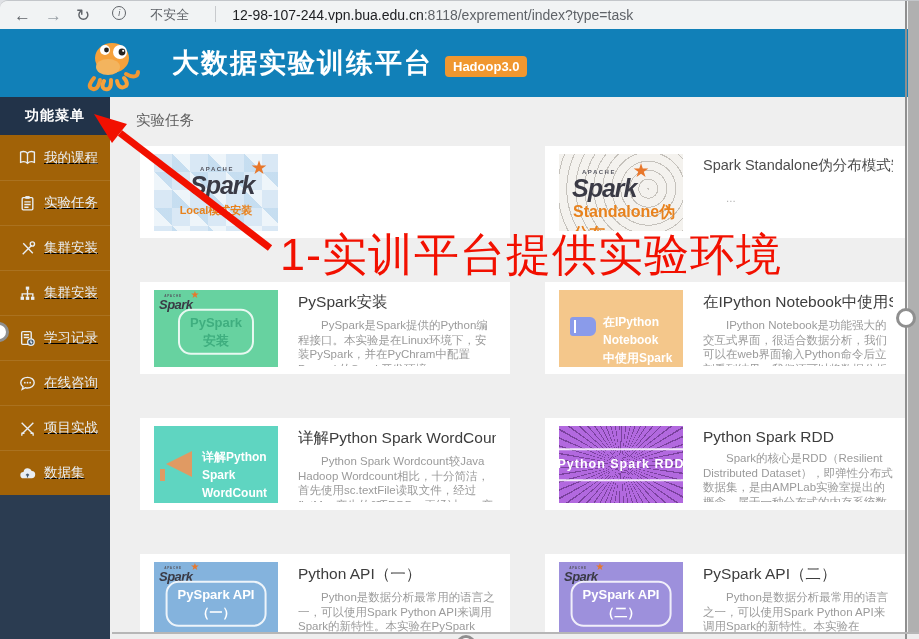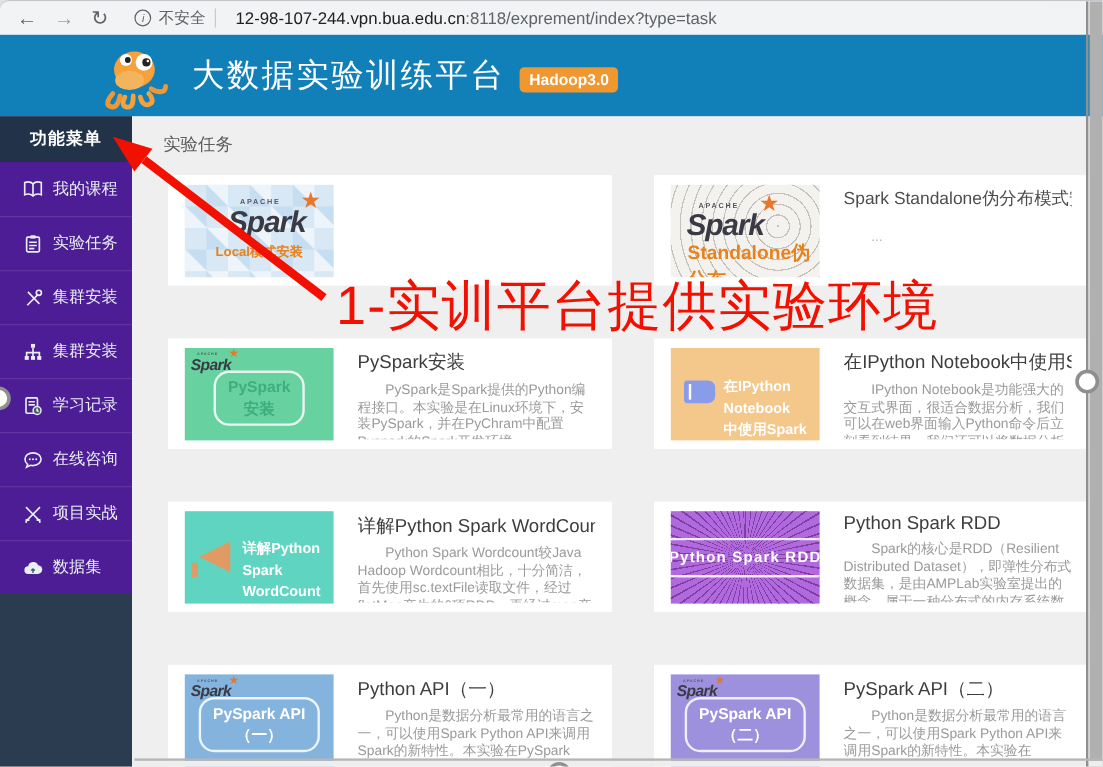--- a/index.html
+++ b/index.html
@@ -10,39 +10,39 @@
     background:#efefef; border-radius:8px 0 0 0; border-top:1px solid #c3c6ca;
   }
   
   .chrome {
     position:absolute; left:0; top:0; width:919px; height:28px;
     background:#f1f3f4; display:flex; align-items:center; gap:14px;
     padding-left:14px; font-size:14px; color:#202124;
   }
   .nav-btn { font-size:17px; color:#5f6368; line-height:1; cursor:pointer; }
   .nav-btn.disabled { color:#9aa0a6; }
-  .sec-chip { display:flex; align-items:center; gap:6px; color:#5f6368; font-size:13px; margin-left:8px; }
+  .sec-chip { display:flex; gap:24px; color:#5f6368; font-size:13px; margin-left:8px; }
   .info-circle { width:14px; height:14px; border:1.4px solid #5f6368; border-radius:50%;
     display:inline-flex; align-items:center; justify-content:center; font-size:9px; font-style:italic; }
   .info-circle::after { content:"i"; }
   .chip-sep { width:1px; height:16px; background:#c8cacd; margin:0 2px; }
   .url-host { color:#202124; }
   .url-path { color:#5f6368; }
   
   .appbar { position:absolute; left:0; top:28px; width:919px; height:68px; background:#1180b8;
     display:flex; align-items:center; }
   .octo { margin-left:84px; flex:none; }
-  .app-title { color:#fff; font-size:27px; font-weight:normal; letter-spacing:2px; margin-left:14px; }
+  .app-title { color:#fff; font-size:27px; font-weight:bold; letter-spacing:2px; margin-left:26px; }
   .hadoop-badge { background:#f0972f; color:#fff; font-size:13px; font-weight:bold;
     border-radius:4px; padding:3px 8px; margin-left:12px; margin-top:6px; }
   
   .sidebar { position:absolute; left:0; top:96px; width:110px; height:543px; background:#2b3c51; }
   .menu-header { height:38px; background:#223349; color:#fff; font-size:14px; font-weight:bold;
     display:flex; align-items:center; justify-content:center; letter-spacing:1px; }
-  .menu-items { background:#4c1d95; }
+  .menu-items { background:#a16207;text-decoration:underline; }
   .menu-item { height:45px; display:flex; align-items:center; gap:8px; padding-left:19px;
     color:#e9eef3; font-size:13.5px; border-top:1px solid rgba(255,255,255,.10); cursor:pointer; }
   .menu-item:first-child { border-top:none; }
   .mi-icon { width:17px; height:17px; flex:none; display:flex; }
   .mi-icon svg { width:17px; height:17px; }
   
   .main { position:absolute; left:110px; top:96px; width:809px; height:543px; background:#efefef; }
   .page-title { padding:14px 0 0 26px; font-size:14.5px; color:#5d5d5d; }
   .cards { margin:16px 0 0 30px; display:grid; grid-template-columns:370px 362px;
     grid-auto-rows:92px; gap:44px 35px; }

